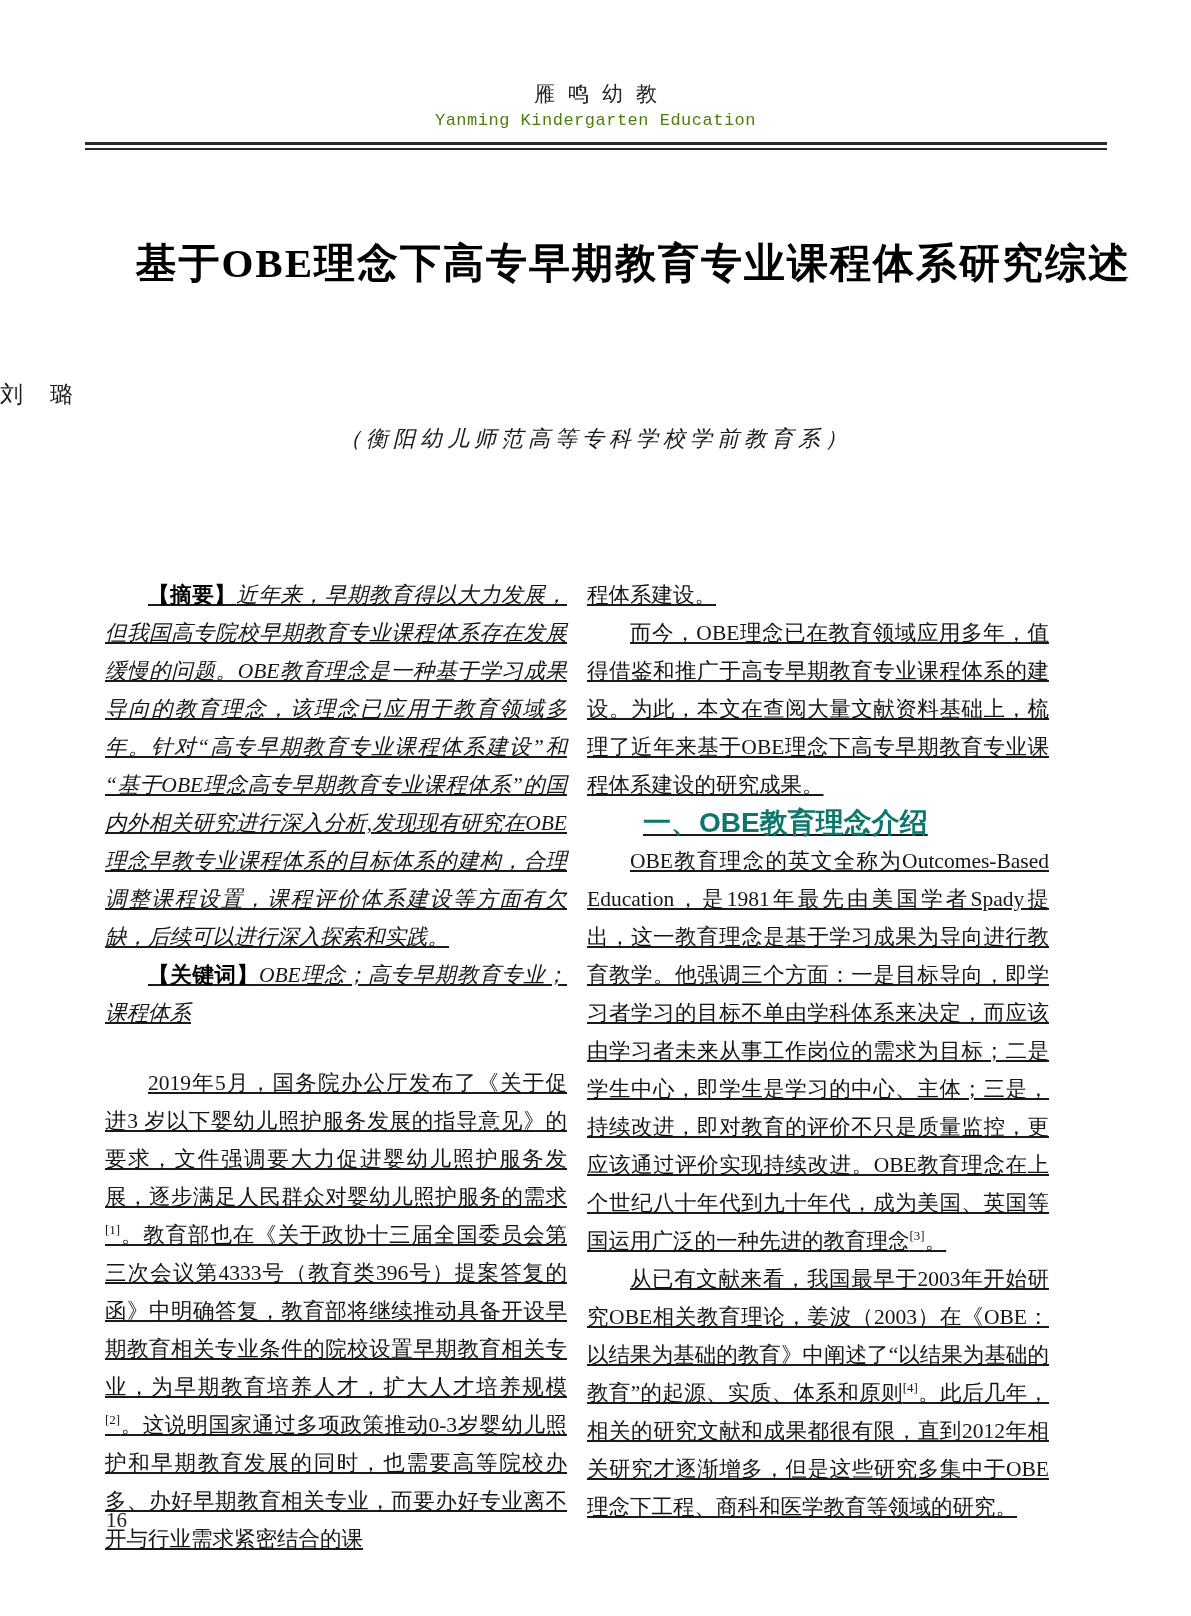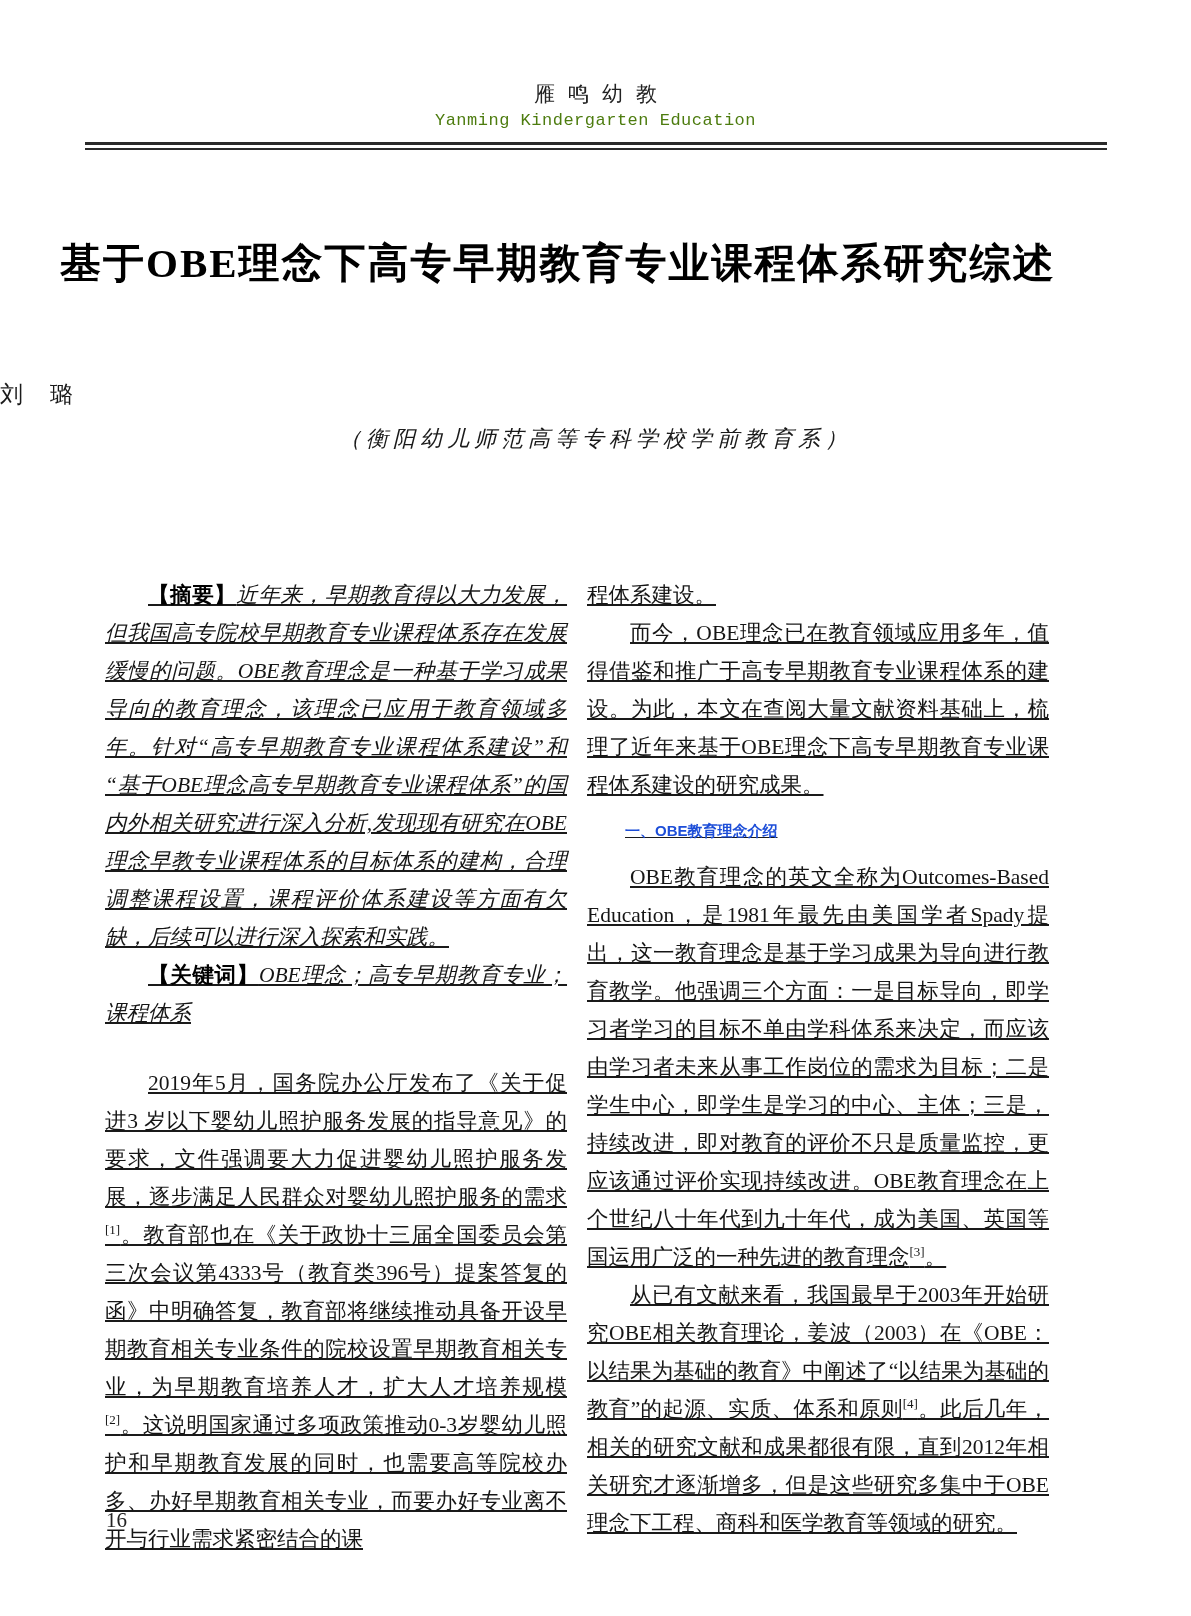--- a/index.html
+++ b/index.html
@@ -31,21 +31,21 @@
   .double-rule {
     width: 1022px;
     height: 3px;
     margin: 9px auto 0 auto;
     border-top: 3px solid #2a2a2a;
     border-bottom: 2px solid #2a2a2a;
   }
   
   .article-title {
     margin: 88px 60px 0 60px;
-    text-align: left;
+    text-align: right;
     font-size: 41px;
     font-weight: bold;
     letter-spacing: 2px;
     line-height: 50px;
     color: #000;
   }
   .article-author {
     margin-top: 92px;
     text-align: left;
     font-size: 23px;
@@ -80,27 +80,27 @@
   .indent { text-indent: 2em; }
   .kaiti { font-style: italic; } 
   .label {
     font-family: "Liberation Sans", sans-serif;
     font-weight: bold;
     font-style: normal;
     color: #000;
   }
   .para-body-first { margin-top: 32px; } 
   .sec-heading {
-    margin: 8px;
+    margin: 0;
     font-family: "Liberation Sans", sans-serif;
     font-weight: bold;
-    font-size: 15px;
+    font-size: 28px;
     line-height: 38px;
     text-indent: 2em;
-    color: #1d4ed8;
+    color: #0f766e;
   }
   sup.ref {
     font-size: 13px;
     line-height: 0;
     vertical-align: super;
   }
   
   .page-number {
     position: absolute;
     left: 106px;

